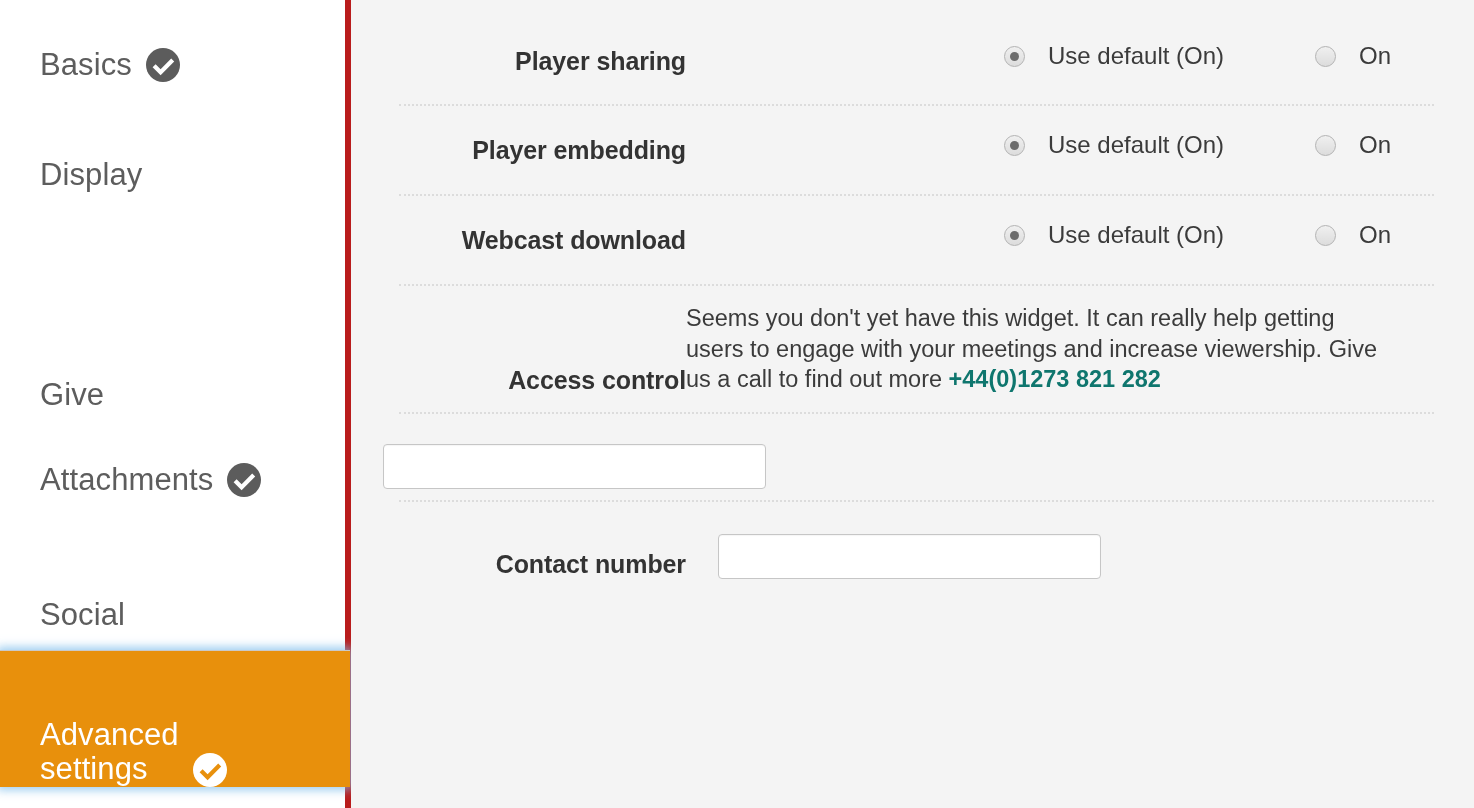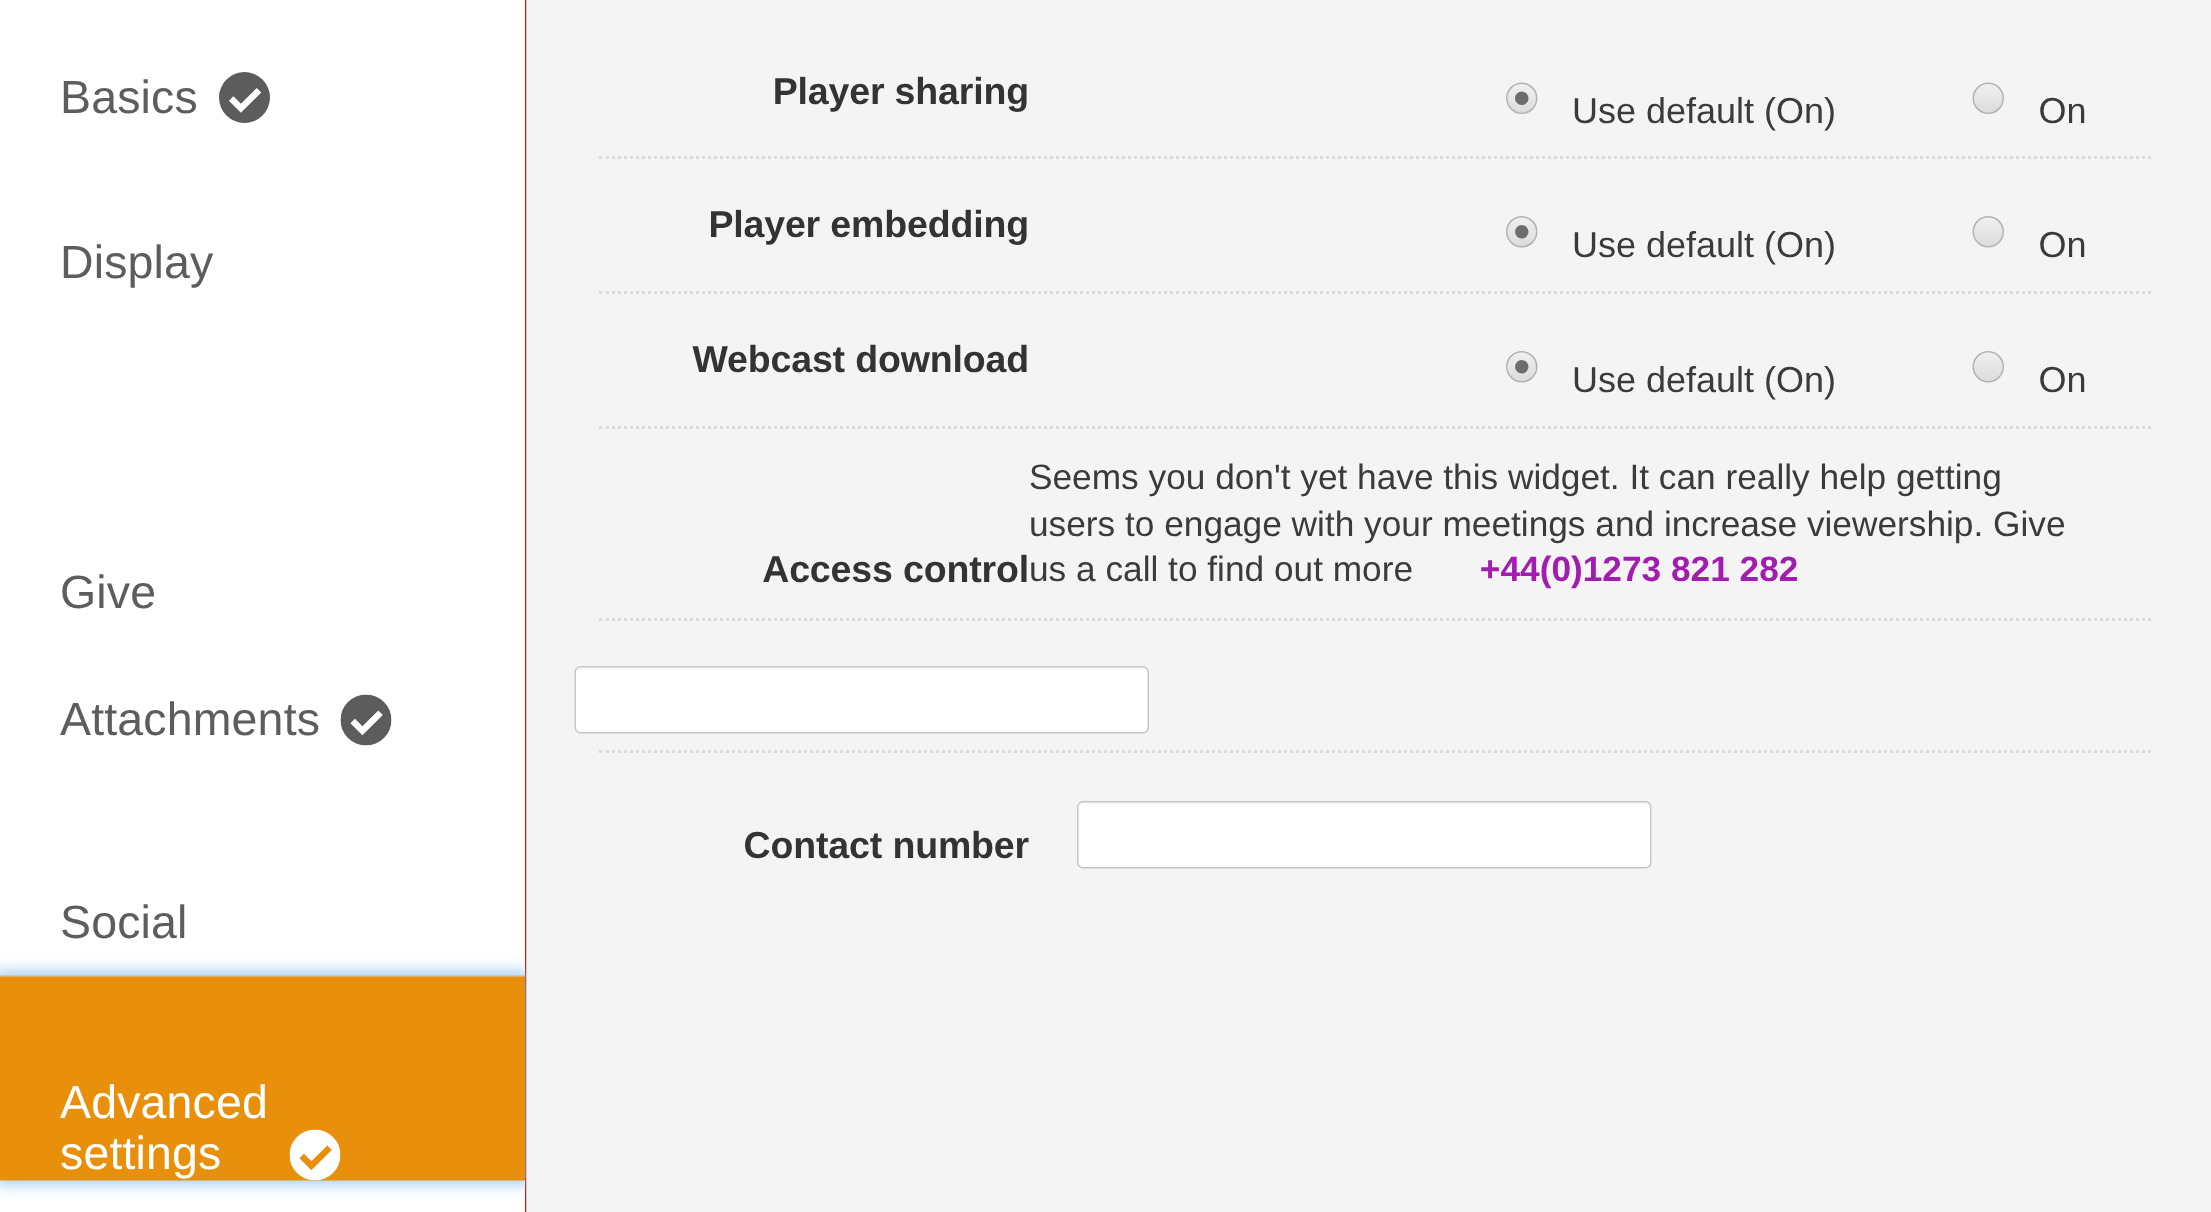--- a/index.html
+++ b/index.html
@@ -21,21 +21,21 @@
     display: flex;
     background: #f4f4f4;
   }
 
   
   .sidebar {
     position: relative;
     width: 351px;
     height: 808px;
     background: #ffffff;
-    border-right: 1px solid #b91c1c;
+    border-right: 6px solid #b91c1c;
     box-sizing: border-box;
     flex: 0 0 351px;
     padding-left: 22px;
   }
   .nav-item {
     position: absolute;
     left: 0;
     width: 350px;
     box-sizing: border-box;
     display: flex;
@@ -119,21 +119,20 @@
     top: 0;
     display: flex;
     align-items: center;
     cursor: pointer;
   }
   .option .opt-label {
     margin-left: 23px;
     font-size: 24px;
     color: #3b3b3b;
     white-space: nowrap;
-    margin-top: 19px;
   }
 
   .radio {
     position: relative;
     width: 21px;
     height: 21px;
     border-radius: 50%;
     background: linear-gradient(180deg, #f0f0f0 0%, #dcdcdc 100%);
     border: 1px solid #b3b3b3;
     box-sizing: border-box;
@@ -154,24 +153,23 @@
   
   .info-text {
     flex: 1 1 auto;
     padding-right: 40px;
     font-size: 23.5px;
     line-height: 30.5px;
     color: #3b3b3b;
     max-width: 710px;
   }
   .phone {
-    color: #a21caf;
+    color: #0f766e;
     font-weight: bold;
     white-space: nowrap;
-    margin-left: 38px;
   }
 
   
   .text-input {
     width: 383px;
     height: 45px;
     box-sizing: border-box;
     background: #ffffff;
     border: 1px solid #c6c6c6;
     border-radius: 4px;

